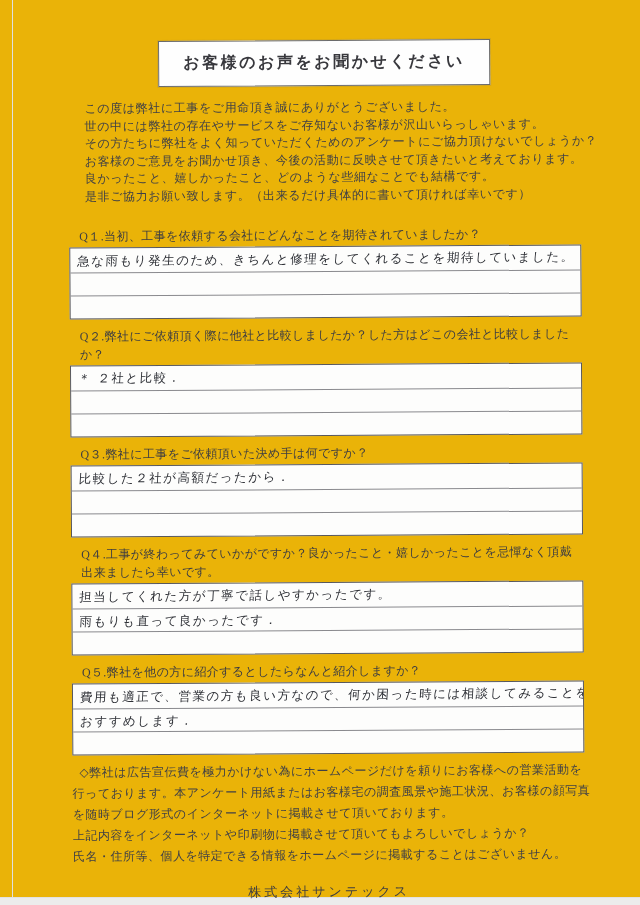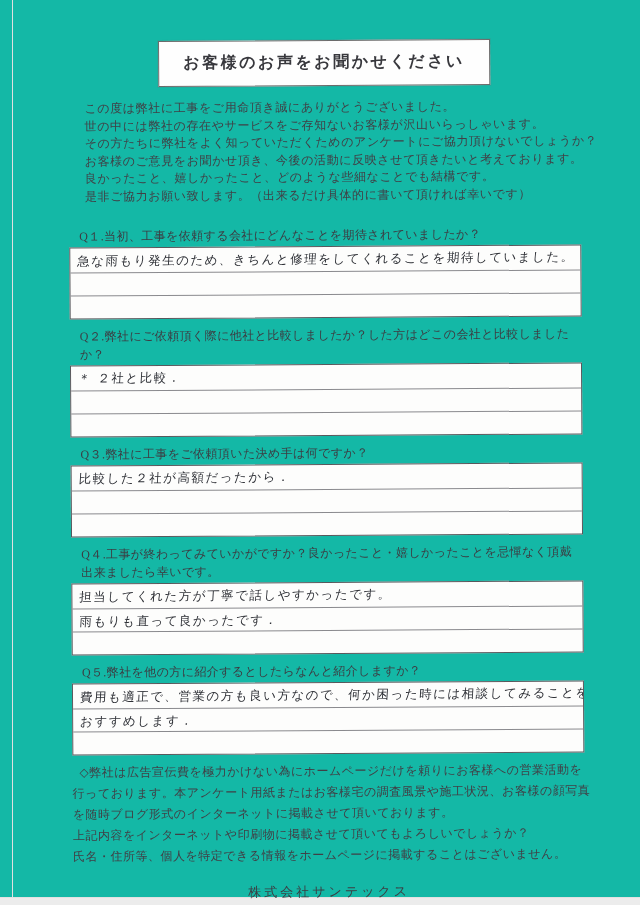--- a/index.html
+++ b/index.html
@@ -4,21 +4,21 @@
 <style>
   html, body { margin: 0; padding: 0; }
   body {
     font-family: "Liberation Serif", "DejaVu Serif", serif;
     background: #ffffff;
   }
   .page {
     position: relative;
     width: 640px;
     height: 905px;
-    background: #14b8a6;
+    background: #eab308;
     overflow: hidden;
     color: #3b3b40;
   }
   
   .scan-edge-left {
     position: absolute; left: 12px; top: 0; bottom: 0;
     width: 1px; background: #e0e0e0;
   }
   .scan-edge-bottom {
     position: absolute; left: 0; right: 0; bottom: 0;

